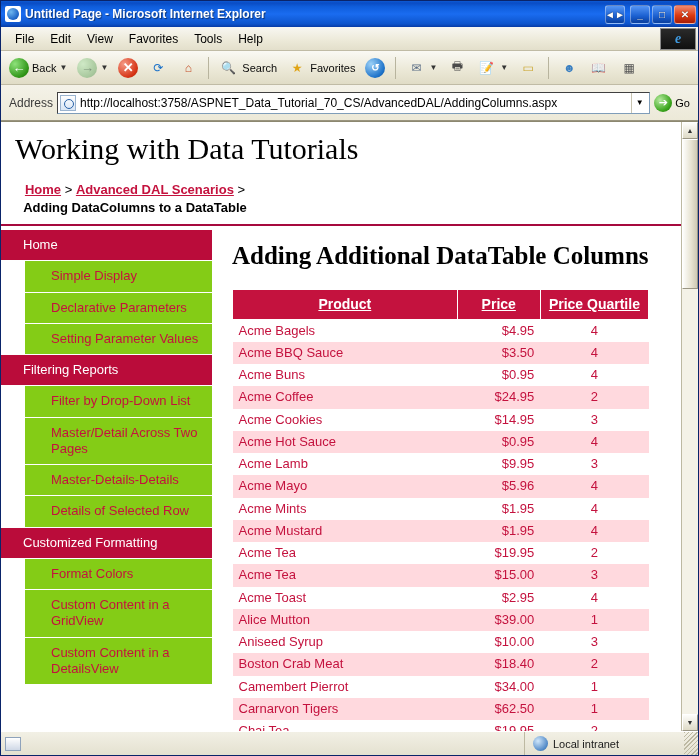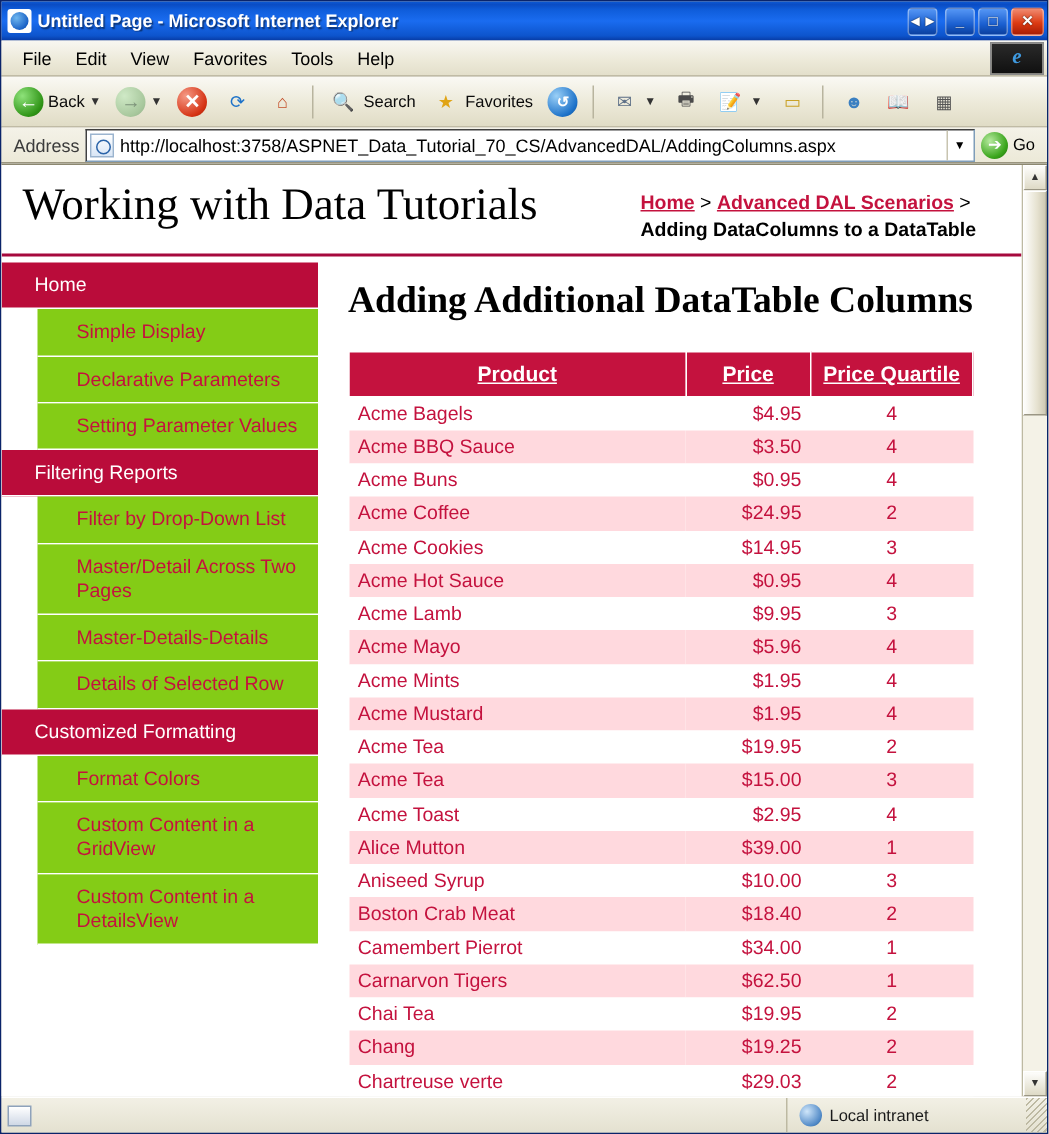--- a/index.html
+++ b/index.html
@@ -86,21 +86,21 @@
   .circ { width: 20px; height: 20px; border-radius: 50%; display:flex;align-items:center;justify-content:center; font-size:13px; color:#fff; font-weight:bold;}
   .circ.green { background: radial-gradient(circle at 6px 6px,#8ee27a,#2f9416 70%,#1c6a0c); }
   .circ.greenlite { background: radial-gradient(circle at 6px 6px,#cfe9c6,#a7c79c 70%,#8faa86); color:#7d937a;}
   .circ.red { background: radial-gradient(circle at 6px 6px,#f59a86,#d53213 70%,#951f06); }
   .circ.blue { background: radial-gradient(circle at 6px 6px,#9ad0f7,#1d72c9 70%,#0d4a8c); }
   .sq { width: 20px; height: 18px; display:flex;align-items:center;justify-content:center; font-size:12px;}
   .caret { font-size: 8px; color: #333; }
   .tb-label { font-size: 11px; }
   
   .addressbar {
-    height: 24px; display: flex; align-items: center;
+    height: 36px; display: flex; align-items: center;
     background: linear-gradient(180deg,#f4f2e8,#ece9d8);
     border-bottom: 1px solid #9a957f;
     padding: 0 4px; gap: 4px;
   }
   .addr-label { font-size: 12px; color: #3b3b3b; padding-left: 4px;}
   .addr-input {
     flex: 1; height: 22px; background: #fff;
     border: 1px solid #7f9db9; border-top-color:#404040; border-left-color:#404040;
     display: flex; align-items: center; padding: 0 2px; gap: 4px;
   }
@@ -133,30 +133,31 @@
   .page {
     flex: 1; background: #fff; overflow: hidden; position: relative;
   }
   .page-inner { padding: 0; }
   
   .pg-header {
     display: flex; align-items: flex-start;
     padding: 10px 14px 8px 14px;
     border-bottom: 2px solid #a6093d;
     gap: 10px;
+    flex-direction: column;
   }
   .pg-title {
     font-family: "Liberation Serif", serif;
     font-size: 30px; color: #000; line-height: 1.1;
     white-space: nowrap;
     flex: 1;
   }
   .breadcrumb {
     width: 240px; font-size: 13px; line-height: 1.35; color: #000;
-    padding-top: 6px; font-weight: bold;
+    padding-top: 6px; font-weight: bold; text-align: center;
   }
   .breadcrumb a { color: #c4123e; text-decoration: underline; }
   .breadcrumb .sep { color: #000; font-weight: normal;}
   
   .pg-body { display: flex; }
   .sidebar { width: 211px; flex: none; padding-top: 4px; }
   .nav-section {
     background: #ba0c3a;
     color: #fff;
     font-size: 13px;

